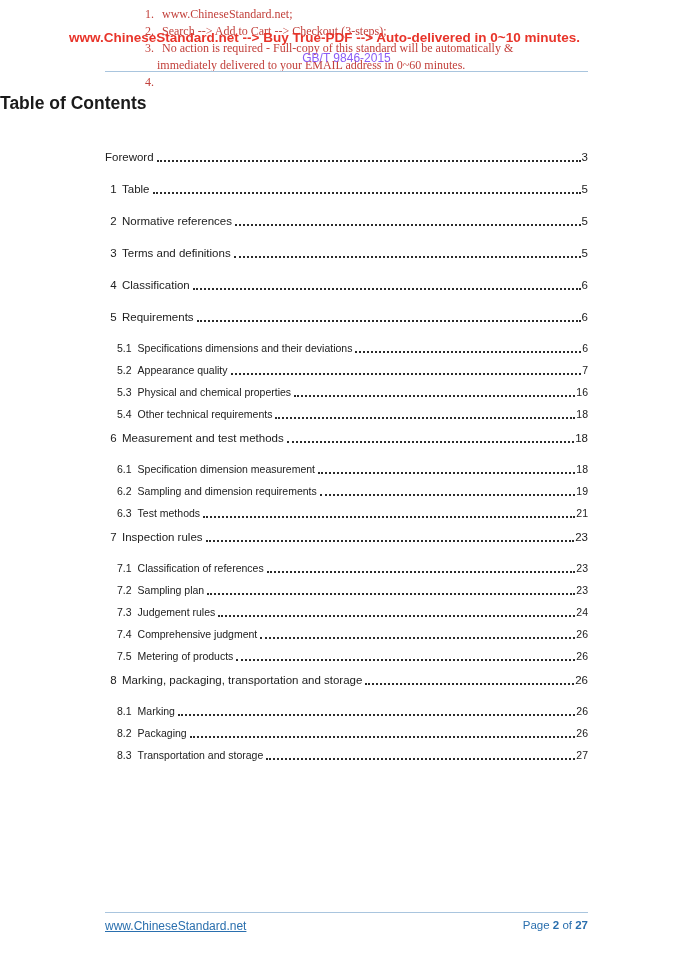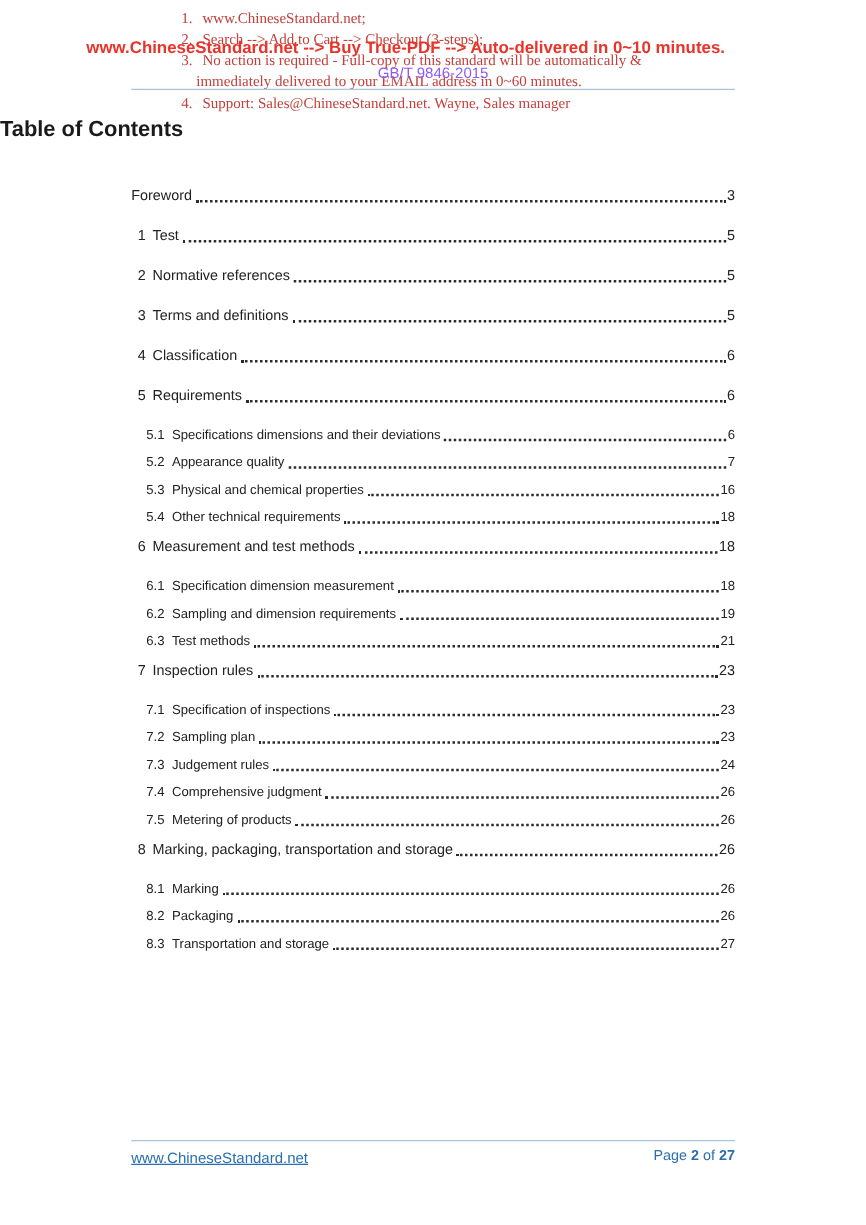--- a/index.html
+++ b/index.html
@@ -69,42 +69,41 @@
     <div class="promo-line">
     <span class="pnum">3.</span>
     <span class="ptext">No action is required - Full-copy of this standard will be automatically &amp;</span>
   </div>
     <div class="promo-line cont">
 
     <span class="ptext">immediately delivered to your EMAIL address in 0~60 minutes.</span>
   </div>
     <div class="promo-line">
     <span class="pnum">4.</span>
-    <span class="ptext">Support: Sales@ChineseStandard.net. Wayne, Sales manager</span>
   </div>
   </div>
 
 <div class="banner">www.ChineseStandard.net --&gt; Buy True-PDF --&gt; Auto-delivered in 0~10 minutes.</div>
 
 <div class="std-code">GB/T 9846-2015</div>
 
 <div class="rule header-rule"></div>
 
 <div class="doc-title">Table of Contents</div>
 
 <div class="toc">
     <div class="toc-row lvl1">
 
     <span class="tlabel">Foreword</span>
     <span class="dots"></span>
     <span class="tpage">3</span>
   </div>
     <div class="toc-row lvl1">
     <span class="tnum">1</span>
-    <span class="tlabel">Test</span>
+    <span class="tlabel">Table</span>
     <span class="dots"></span>
     <span class="tpage">5</span>
   </div>
     <div class="toc-row lvl1">
     <span class="tnum">2</span>
     <span class="tlabel">Normative references</span>
     <span class="dots"></span>
     <span class="tpage">5</span>
   </div>
     <div class="toc-row lvl1">
@@ -174,21 +173,21 @@
     <span class="tpage">21</span>
   </div>
     <div class="toc-row lvl1">
     <span class="tnum">7</span>
     <span class="tlabel">Inspection rules</span>
     <span class="dots"></span>
     <span class="tpage">23</span>
   </div>
     <div class="toc-row lvl2">
     <span class="tnum">7.1</span>
-    <span class="tlabel">Specification of inspections</span>
+    <span class="tlabel">Classification of references</span>
     <span class="dots"></span>
     <span class="tpage">23</span>
   </div>
     <div class="toc-row lvl2">
     <span class="tnum">7.2</span>
     <span class="tlabel">Sampling plan</span>
     <span class="dots"></span>
     <span class="tpage">23</span>
   </div>
     <div class="toc-row lvl2">

